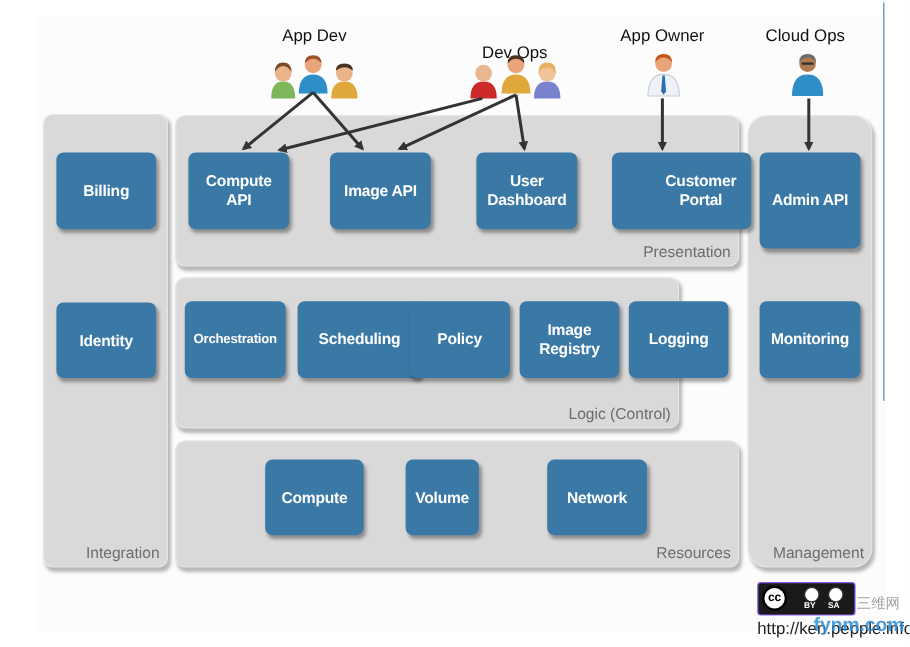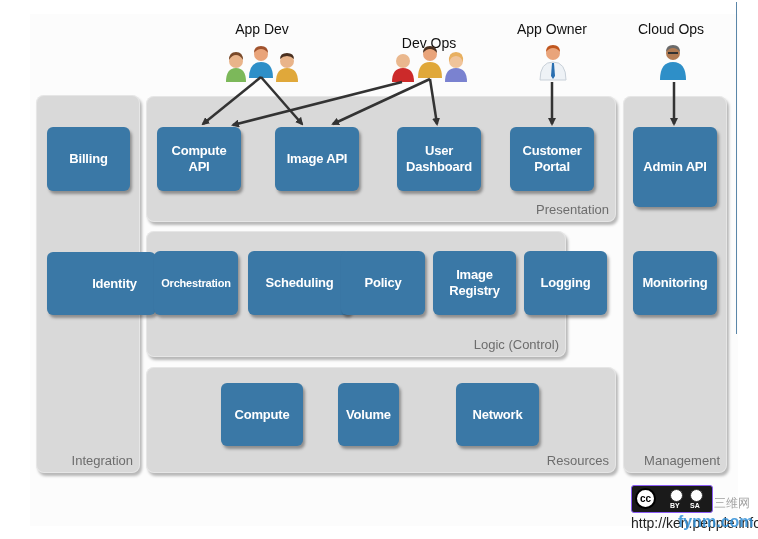--- a/index.html
+++ b/index.html
@@ -90,33 +90,33 @@
 </div>
 <div class="panel" style="left:146px;top:96px;width:470px;height:126px;">
   <div class="panel-label">Presentation</div>
 </div>
 <div class="panel" style="left:146px;top:231px;width:420px;height:126px;">
   <div class="panel-label">Logic (Control)</div>
 </div>
 <div class="panel" style="left:146px;top:367px;width:470px;height:106px;">
   <div class="panel-label">Resources</div>
 </div>
-<div class="panel" style="left:623px;top:96px;width:104px;height:377px;">
+<div class="panel" style="left:623px;top:96px;width:104px;height:377px;border-radius:16px;">
   <div class="panel-label">Management</div>
 </div>
 
 <div class="box" style="left:47px;top:127px;width:83px;height:64px;">Billing</div>
-<div class="box" style="left:47px;top:252px;width:83px;height:63px;padding-left:26px;">Identity</div>
+<div class="box" style="left:47px;top:252px;width:83px;height:63px;">Identity</div>
 
 <div class="box" style="left:157px;top:127px;width:84px;height:64px;white-space:pre-line;">Compute
 API</div>
 <div class="box" style="left:275px;top:127px;width:84px;height:64px;">Image API</div>
 <div class="box" style="left:397px;top:127px;width:84px;height:64px;white-space:pre-line;">User
 Dashboard</div>
-<div class="box" style="left:510px;top:127px;width:84px;height:64px;white-space:pre-line;">Customer
+<div class="box" style="left:510px;top:127px;width:84px;height:64px;white-space:pre-line;padding-left:32px;">Customer
 Portal</div>
 
 <div class="box small" style="left:154px;top:251px;width:84px;height:64px;">Orchestration</div>
 <div class="box" style="left:248px;top:251px;width:103px;height:64px;">Scheduling</div>
 <div class="box" style="left:341px;top:251px;width:84px;height:64px;">Policy</div>
 <div class="box" style="left:433px;top:251px;width:83px;height:64px;white-space:pre-line;">Image
 Registry</div>
 <div class="box" style="left:524px;top:251px;width:83px;height:64px;">Logging</div>
 
 <div class="box" style="left:221px;top:383px;width:82px;height:63px;">Compute</div>

